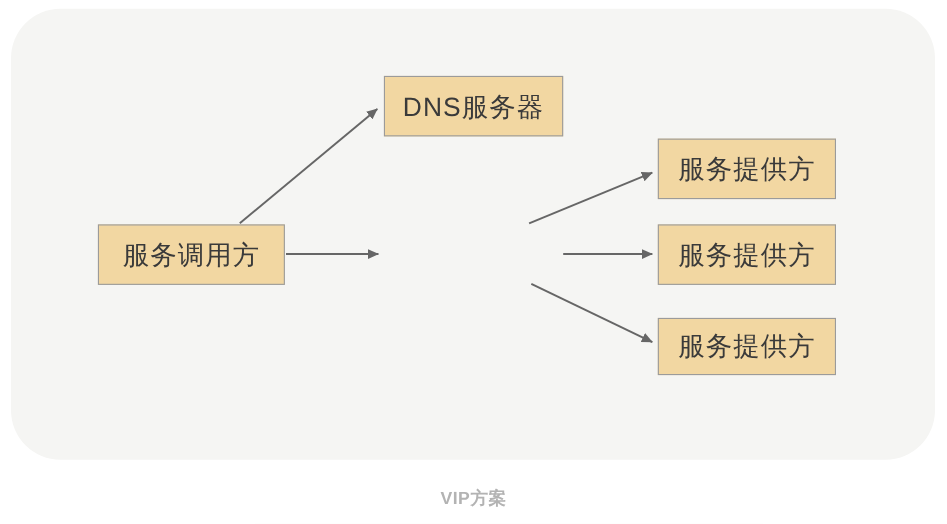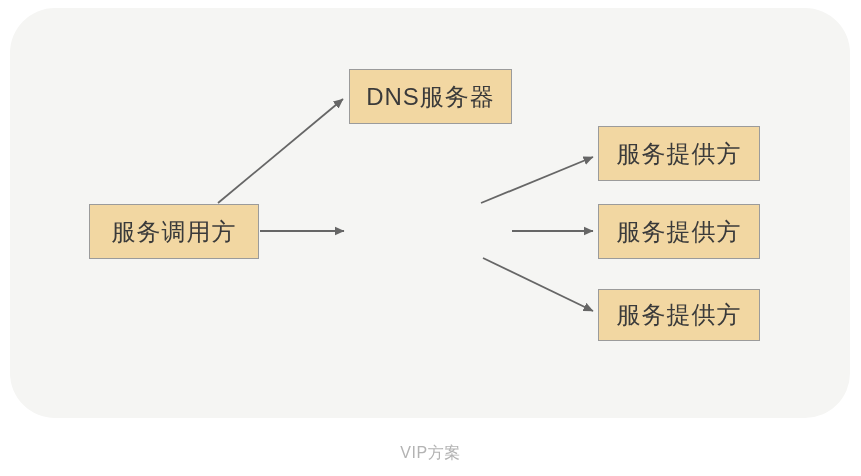--- a/index.html
+++ b/index.html
@@ -53,20 +53,21 @@
   .node-p3       { left: 588px; top: 281px; width: 162px; height: 52px; }
   .caption {
     position: absolute;
     left: 0;
     top: 443px;
     width: 861px;
     text-align: center;
     font-size: 16px;
     color: #B3B3B3;
     letter-spacing: 0.5px;
+    font-weight: bold;
   }
 </style>
 </head>
 <body>
 
 <div class="stage">
   <div class="card">
 
     <svg class="edges" viewBox="0 0 840 410" xmlns="http://www.w3.org/2000/svg">
       <defs>

